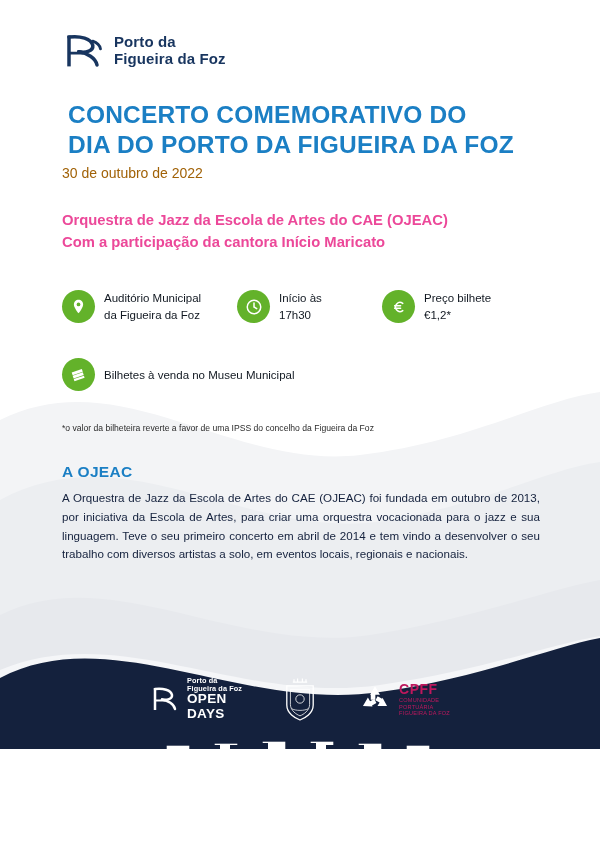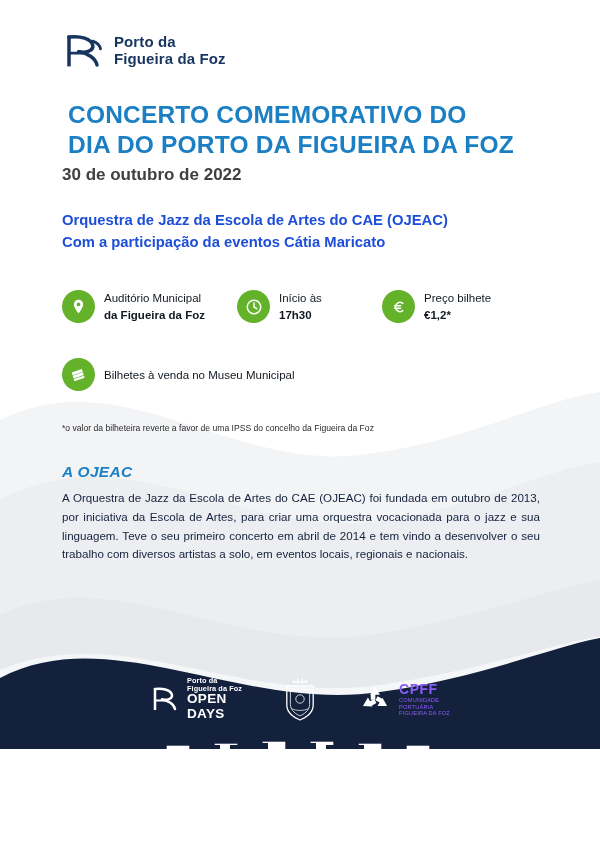--- a/index.html
+++ b/index.html
@@ -42,83 +42,83 @@
   
   .title {
     position: absolute; left: 68px; top: 100px; width: 500px;
     color: #1b7fc4;
     font-size: 24.5px; font-weight: bold; line-height: 1.22;
     letter-spacing: .2px;
   }
   .title .t2 { display: block; }
   .date {
     position: absolute; left: 62px; top: 165px;
-    color: #404040; font-size: 17px; font-weight: bold;
+    color: #a16207; font-size: 14px; font-weight: normal;
   }
 
   .subtitle {
     position: absolute; left: 62px; top: 209px; width: 500px;
-    color: #1d4ed8; font-size: 14.8px; font-weight: bold; line-height: 1.5;
+    color: #ec4899; font-size: 14.8px; font-weight: bold; line-height: 1.5;
   }
   .subtitle .s2 { display: block; }
 
   
   .info-row {
     position: absolute; left: 62px; top: 290px; width: 500px;
     display: flex; align-items: center;
   }
   .info-item { display: flex; align-items: center; gap: 9px; }
   .info-item.loc { width: 175px; }
   .info-item.time { width: 145px; }
   .badge {
     width: 33px; height: 33px; border-radius: 50%;
     background: #63b22a; flex: none;
     display: flex; align-items: center; justify-content: center;
   }
   .info-txt {
     color: #111821; font-size: 11.5px; line-height: 1.42; font-weight: normal;
   }
-  .info-txt .b2 { display: block; font-weight: bold; }
+  .info-txt .b2 { display: block; }
 
   .tickets-row {
     position: absolute; left: 62px; top: 358px;
     display: flex; align-items: center; gap: 9px;
   }
   .tickets-txt { color: #111821; font-size: 11.5px; }
 
   .footnote {
     position: absolute; left: 62px; top: 423px; width: 480px;
     color: #2b2b2b; font-size: 8.6px;
   }
 
   
   .about-title {
     position: absolute; left: 62px; top: 463px;
-    color: #1b7fc4; font-size: 15.5px; font-weight: bold; letter-spacing: .3px; font-style: italic;
+    color: #1b7fc4; font-size: 15.5px; font-weight: bold; letter-spacing: .3px;
   }
   .about-body {
     position: absolute; left: 62px; top: 489px; width: 478px;
     color: #14213d; font-size: 11.6px; line-height: 1.62;
     text-align: justify;
   }
 
   
   .footer-wave { position: absolute; left: 0; top: 600px; width: 600px; height: 248px; }
 
   .footer-logos {
     position: absolute; left: 0; top: 676px; width: 600px;
     display: flex; align-items: center; justify-content: center; gap: 40px;
   }
   .fl-item { display: flex; align-items: center; gap: 7px; }
   .fl-openDays {
     color: #ffffff; font-weight: bold; line-height: 1.05;
   }
   .fl-openDays .small { display: block; font-size: 7.3px; letter-spacing: .1px; }
   .fl-openDays .big { display: block; font-size: 13.5px; letter-spacing: .3px; }
-  .fl-cpff { color: #8b5cf6; line-height: 1.1; }
+  .fl-cpff { color: #be185d; line-height: 1.1; }
   .fl-cpff .cp-big { display: block; font-size: 14px; font-weight: bold; letter-spacing: .5px; }
   .fl-cpff .cp-small { display: block; font-size: 5.6px; letter-spacing: .2px; }
 
   
   .piano { position: absolute; left: 0; top: 735px; width: 600px; height: 113px; }
 </style>
 </head>
 <body>
 
 <div class="poster">
@@ -147,21 +147,21 @@
   </div>
 
   <div class="title">
     <span>CONCERTO COMEMORATIVO DO</span>
     <span class="t2">DIA DO PORTO DA FIGUEIRA DA FOZ</span>
   </div>
   <div class="date">30 de outubro de 2022</div>
 
   <div class="subtitle">
     <span>Orquestra de Jazz da Escola de Artes do CAE (OJEAC)</span>
-    <span class="s2">Com a participação da eventos Cátia Maricato</span>
+    <span class="s2">Com a participação da cantora Início Maricato</span>
   </div>
 
   <div class="info-row">
 
     <div class="info-item loc">
       <span class="badge">
         <svg viewBox="0 0 24 24" width="17" height="17">
           <path d="M12 2.5c-3.6 0-6.5 2.9-6.5 6.5 0 4.9 6.5 12.5 6.5 12.5S18.5 13.9 18.5 9c0-3.6-2.9-6.5-6.5-6.5z" fill="#fff"></path>
           <circle cx="12" cy="9" r="2.6" fill="#63b22a"></circle>
         </svg>

